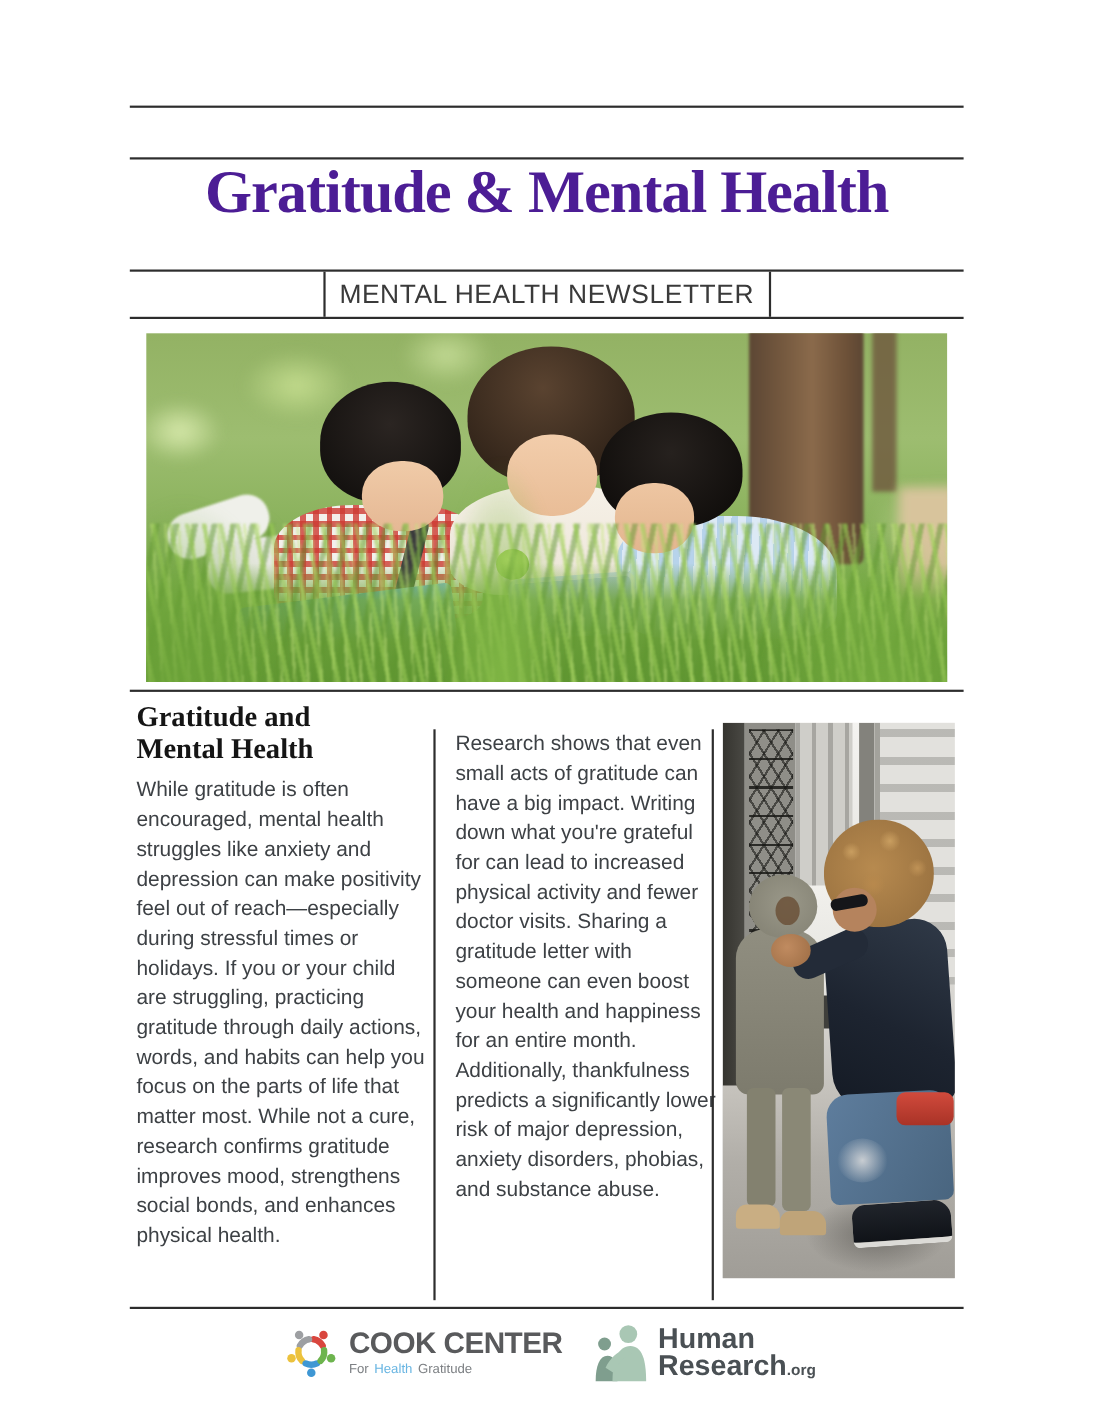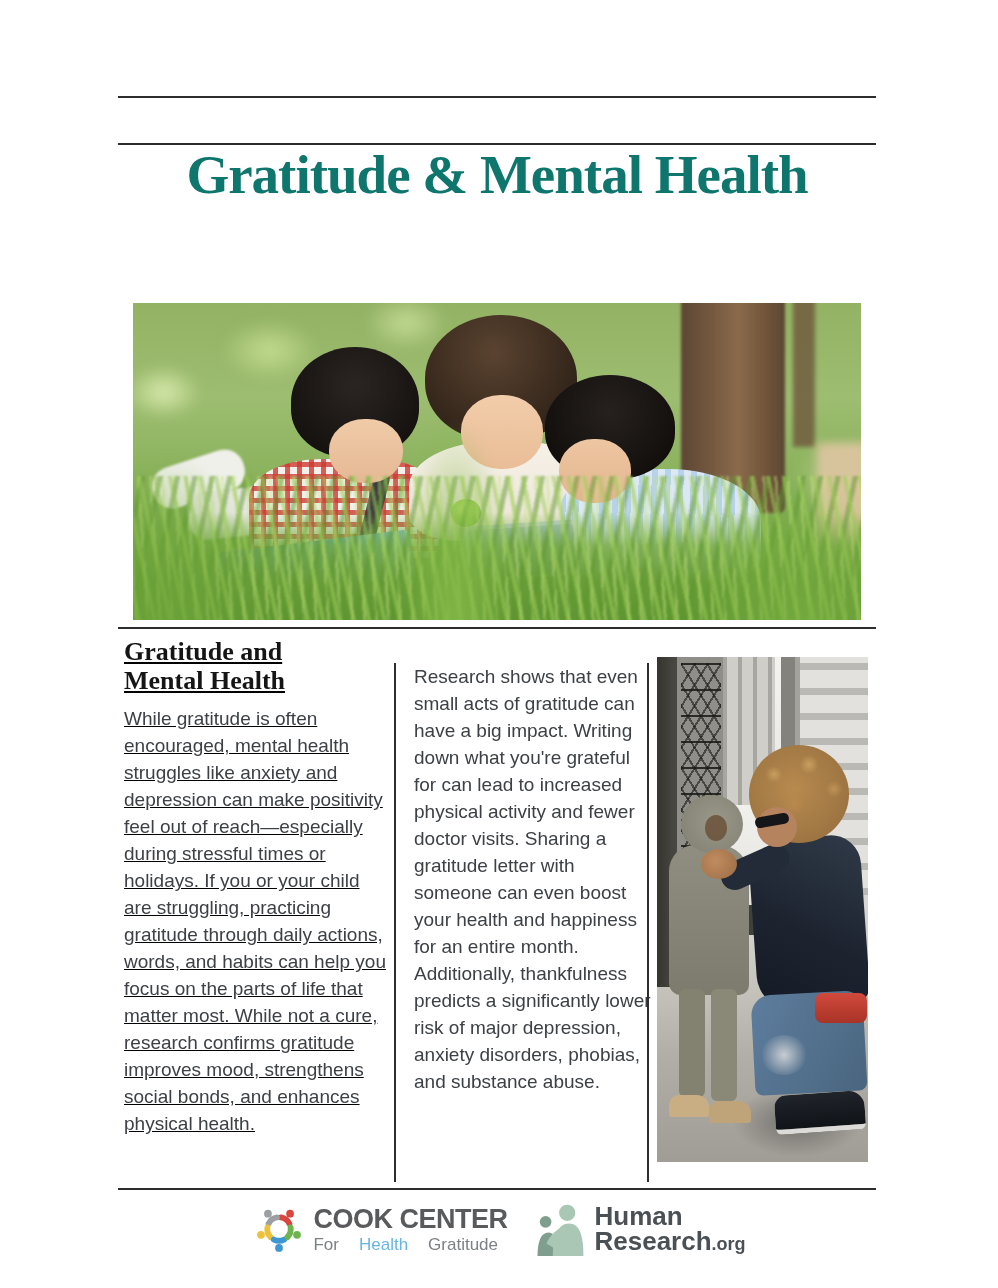--- a/index.html
+++ b/index.html
@@ -9,21 +9,21 @@
   
   .rule{position:absolute;left:118px;width:758px;height:2px;background:#2d2d2d;}
   .rule-top1{top:96px;}
   .rule-top2{top:143px;}
   .rule-mid{top:627px;}
   .rule-bottom{top:1188px;}
 
   
   .title{position:absolute;top:146px;left:118px;width:758px;margin:0;
          text-align:center;font-family:"Liberation Serif",serif;font-weight:700;
-         font-size:55px;line-height:1.05;color:#0f766e;letter-spacing:-1px;}
+         font-size:55px;line-height:1.05;color:#4c1d95;letter-spacing:-1px;}
   .kicker-band{position:absolute;top:245px;left:118px;width:758px;height:45px;
          border-top:2px solid #2d2d2d;border-bottom:2px solid #2d2d2d;box-sizing:border-box;
          display:flex;justify-content:center;}
   .kicker-box{width:403px;border-left:2px solid #2d2d2d;border-right:2px solid #2d2d2d;
          display:flex;align-items:center;justify-content:center;}
   .kicker-box span{font-size:24px;color:#3a3a3a;letter-spacing:.5px;}
 
   
   .hero{position:absolute;left:133px;top:303px;width:728px;height:317px;overflow:hidden;
         background:linear-gradient(180deg,#93b264 0%,#9dbd70 30%,#8ab25c 55%,#79a94c 75%,#6da244 100%);}
@@ -77,21 +77,21 @@
                repeating-linear-gradient(86deg, rgba(196,228,126,.45) 0 3px, rgba(0,0,0,0) 3px 12px);}
   .h-tuft1{left:268px;top:118px;width:110px;height:210px;filter:blur(5px);
     background:radial-gradient(ellipse at 50% 95%, rgba(130,184,70,.95), rgba(130,184,70,0) 72%);}
   .h-tuft2{left:-30px;top:150px;width:160px;height:190px;filter:blur(6px);
     background:radial-gradient(ellipse at 40% 95%, rgba(110,165,58,.9), rgba(110,165,58,0) 70%);}
   .h-tuft3{right:-20px;top:180px;width:200px;height:170px;filter:blur(6px);
     background:radial-gradient(ellipse at 60% 95%, rgba(122,176,66,.85), rgba(122,176,66,0) 70%);}
 
   
   .columns{position:absolute;left:118px;top:637px;width:758px;height:551px;}
-  .col-left{position:absolute;left:6px;top:0;width:262px;text-decoration:underline;}
+  .col-left{position:absolute;left:6px;top:0;width:262px;}
   .col-left h2{margin:0;max-width:185px;font-family:"Liberation Serif",serif;font-weight:700;
        font-size:26px;line-height:1.12;color:#151515;}
   .bodytext{margin:10px 0 0 0;font-size:19px;line-height:27px;color:#3d4145;}
   .col-mid{position:absolute;left:296px;top:26px;width:240px;}
   .col-mid .bodytext{margin:0;}
   .vdiv{position:absolute;top:26px;height:519px;width:2px;background:#2d2d2d;}
   .vdiv1{left:276px;} .vdiv2{left:529px;}
 
   
   .city{position:absolute;left:539px;top:20px;width:211px;height:505px;overflow:hidden;
@@ -144,36 +144,41 @@
     background:linear-gradient(180deg,#d14a3c,#a93327);}
   .c-wshoe{left:118px;top:436px;width:90px;height:34px;border-radius:12px 16px 6px 6px;transform:rotate(-4deg);
     background:linear-gradient(180deg,#20242b,#101318);border-bottom:5px solid #dcdbd7;}
 
   
   .footer{position:absolute;top:1202px;left:0;width:100%;display:flex;justify-content:center;
           align-items:center;gap:26px;}
   .logo{display:flex;align-items:center;gap:7px;}
   .cook-text{display:flex;flex-direction:column;line-height:1;}
   .cook-name{font-size:27px;font-weight:700;color:#595a5c;letter-spacing:-.5px;}
-  .cook-tag{display:flex;gap:20px;font-size:17px;color:#7d8084;margin-top:3px;}
+  .cook-tag{display:flex;gap:5px;font-size:12px;color:#7d8084;margin-top:3px;}
   .cook-tag .blue{color:#68b5e2;}
   .pg-text{display:flex;flex-direction:column;line-height:.95;}
   .pg-w1,.pg-w2{font-size:26px;font-weight:700;color:#4a5054;}
-  .pg-suffix{font-size:18px;font-weight:700;color:#4a5054;}
+  .pg-suffix{font-size:14px;font-weight:700;color:#4a5054;}
 </style>
 </head>
 <body>
 
 <div class="page">
 
   <div class="rule rule-top1"></div>
   <div class="rule rule-top2"></div>
 
   <h1 class="title">Gratitude &amp; Mental Health</h1>
 
+  <div class="kicker-band">
+    <div class="kicker-box">
+      <span>MENTAL HEALTH NEWSLETTER</span>
+    </div>
+  </div>
 
   <div class="hero">
     <div class="h-bokeh"></div>
     <div class="h-trunk"></div>
     <div class="h-trunk2"></div>
     <div class="h-bench"></div>
     <div class="h-sock"></div>
     <div class="h-legL"></div>
     <div class="h-b1shirt"></div>
     <div class="h-b1strap"></div>

